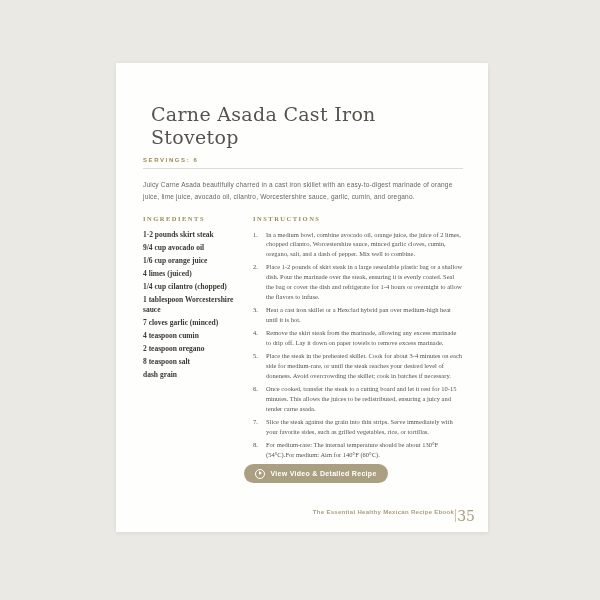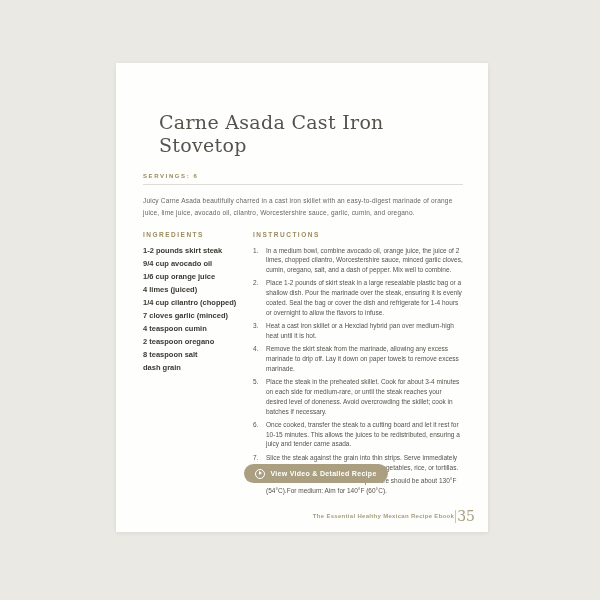--- a/index.html
+++ b/index.html
@@ -19,21 +19,21 @@
     box-shadow: 0 1px 4px rgba(60,60,55,0.10);
     padding: 32px 25px 0 27px;
   }
   .recipe-title {
     font-family: "DejaVu Serif", serif;
     font-weight: 400;
     font-size: 19px;
     line-height: 1.2;
     color: #56534d;
     letter-spacing: 0.3px;
-    margin: 16px;
+    margin: 8px;
   }
   .servings {
     margin-top: 8px;
     font-size: 6px;
     font-weight: bold;
     letter-spacing: 1.6px;
     color: #9a8a5c;
   }
   .rule {
     margin-top: 5px;
@@ -45,20 +45,21 @@
     margin-top: 10px;
     font-size: 6.5px;
     line-height: 12px;
     letter-spacing: 0.2px;
     color: #68655d;
     width: 320px;
   }
   .columns {
     display: flex;
     margin-top: 12px;
+    font-family: Liberation Serif, serif;
   }
   .col-ingredients { width: 110px; flex: none; }
   .col-instructions { flex: 1; }
   .col-header {
     font-size: 6.5px;
     font-weight: bold;
     letter-spacing: 1.5px;
     color: #9a8a5c;
     margin-bottom: 8px;
   }
@@ -115,21 +116,20 @@
     left: 2.5px; top: 1.8px;
     width: 0; height: 0;
     border-left: 3.5px solid #ffffff;
     border-top: 2.2px solid transparent;
     border-bottom: 2.2px solid transparent;
   }
   .page-footer {
     position: absolute;
     right: 13px; bottom: 9px;
     display: flex;
-    align-items: center;
     gap: 1px;
   }
   .footer-book {
     font-size: 6px;
     font-weight: bold;
     letter-spacing: 0.3px;
     color: #a89d7f;
   }
   .footer-sep {
     width: 1px; height: 13px;
@@ -158,20 +158,21 @@
   <div class="columns">
 
     <div class="col-ingredients">
       <div class="col-header">INGREDIENTS</div>
       <div>
           <div class="ingredient-item">1-2 pounds skirt steak</div>
           <div class="ingredient-item">9/4 cup avocado oil</div>
           <div class="ingredient-item">1/6 cup orange juice</div>
           <div class="ingredient-item">4 limes (juiced)</div>
           <div class="ingredient-item">1/4 cup cilantro (chopped)</div>
+          <div class="ingredient-item">1 tablespoon Worcestershire sauce</div>
           <div class="ingredient-item">7 cloves garlic (minced)</div>
           <div class="ingredient-item">4 teaspoon cumin</div>
           <div class="ingredient-item">2 teaspoon oregano</div>
           <div class="ingredient-item">8 teaspoon salt</div>
           <div class="ingredient-item">dash grain</div>
         </div>
     </div>
 
     <div class="col-instructions">
       <div class="col-header">INSTRUCTIONS</div>

